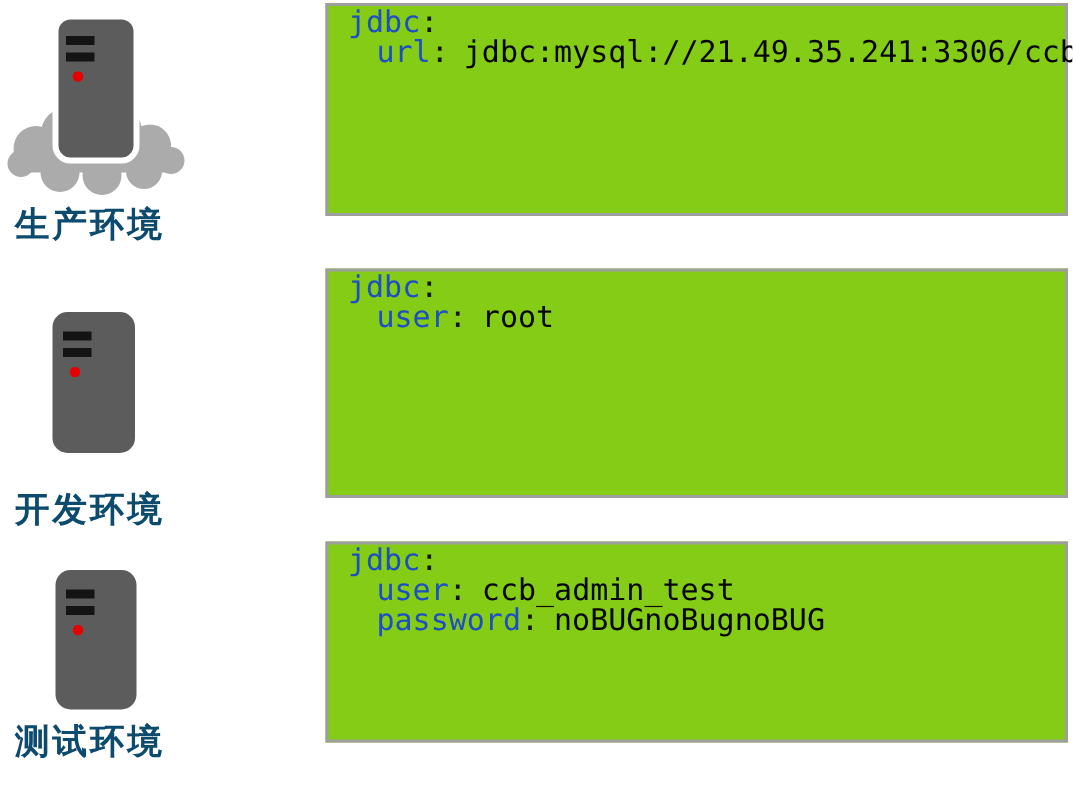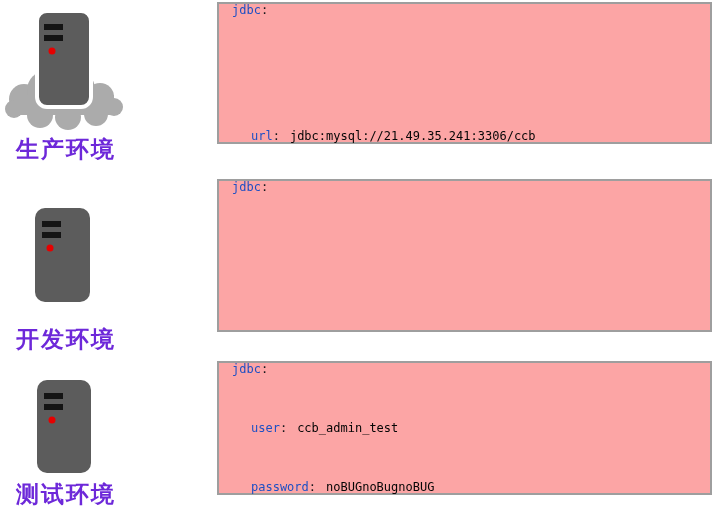--- a/index.html
+++ b/index.html
@@ -9,30 +9,30 @@
   }
   
   .icon-svg { position:absolute; left:0; }
   .cloud circle, .cloud rect { fill:#ababab; }
   .tower-body { fill:#5c5c5c; }
   .tower-outlined { stroke:#ffffff; stroke-width:4px; }
   .slot { fill:#141414; }
   .led  { fill:#e60000; }
   .env-label {
     position:absolute; left:10px; width:112px; height:28px;
-    font-size:23px; font-weight:bold; color:#6d28d9;
-    letter-spacing:2px; text-align:center; white-space:nowrap;
+    font-size:23px; font-weight:bold; color:#0c4a6e;
+    letter-spacing:2px; white-space:nowrap;
   }
   
   .code-box {
     position:absolute; left:217px; width:495px; box-sizing:border-box;
-    background:#fca5a5; border:2px solid #9e9e9e;
-    display:flex; flex-direction:column; justify-content:space-between;
+    background:#84cc16; border:2px solid #9e9e9e;
+    display:flex; flex-direction:column; justify-content:flex-start;
     padding-left:13px;
-    font-family:"DejaVu Sans Mono", monospace; font-size:12px;
+    font-family:"DejaVu Sans Mono", monospace; font-size:20px;
   }
   .line { white-space:pre; line-height:1; }
   .ind  { padding-left:19px; }
   .k  { color:#1d4fc4; }
   .pu { color:#15161a; }
   .v  { color:#050505; margin-left:10px; }
 </style>
 </head>
 <body>
 
@@ -70,20 +70,21 @@
       <rect class="tower-body" x="0" y="0" width="55" height="94" rx="10"></rect>
       <rect class="slot" x="7" y="13" width="19" height="6"></rect>
       <rect class="slot" x="7" y="24" width="19" height="6"></rect>
       <circle class="led" cx="15" cy="40" r="3.5"></circle>
     </g>
   </svg>
   <div class="env-label" style="top:324px;">开发环境</div>
 
   <div class="code-box" style="top:179px; height:153px;">
     <div class="line"><span class="k">jdbc</span><span class="pu">:</span></div>
+    <div class="line ind"><span class="k">user</span><span class="pu">:</span><span class="v">root</span></div>
   </div>
 
   <svg class="icon-svg" style="top:368px;" width="130" height="110" viewBox="0 0 130 110">
     <g transform="translate(37,12)">
       <rect class="tower-body" x="0" y="0" width="54" height="93" rx="10"></rect>
       <rect class="slot" x="7" y="13" width="19" height="6"></rect>
       <rect class="slot" x="7" y="24" width="19" height="6"></rect>
       <circle class="led" cx="15" cy="40" r="3.5"></circle>
     </g>
   </svg>

